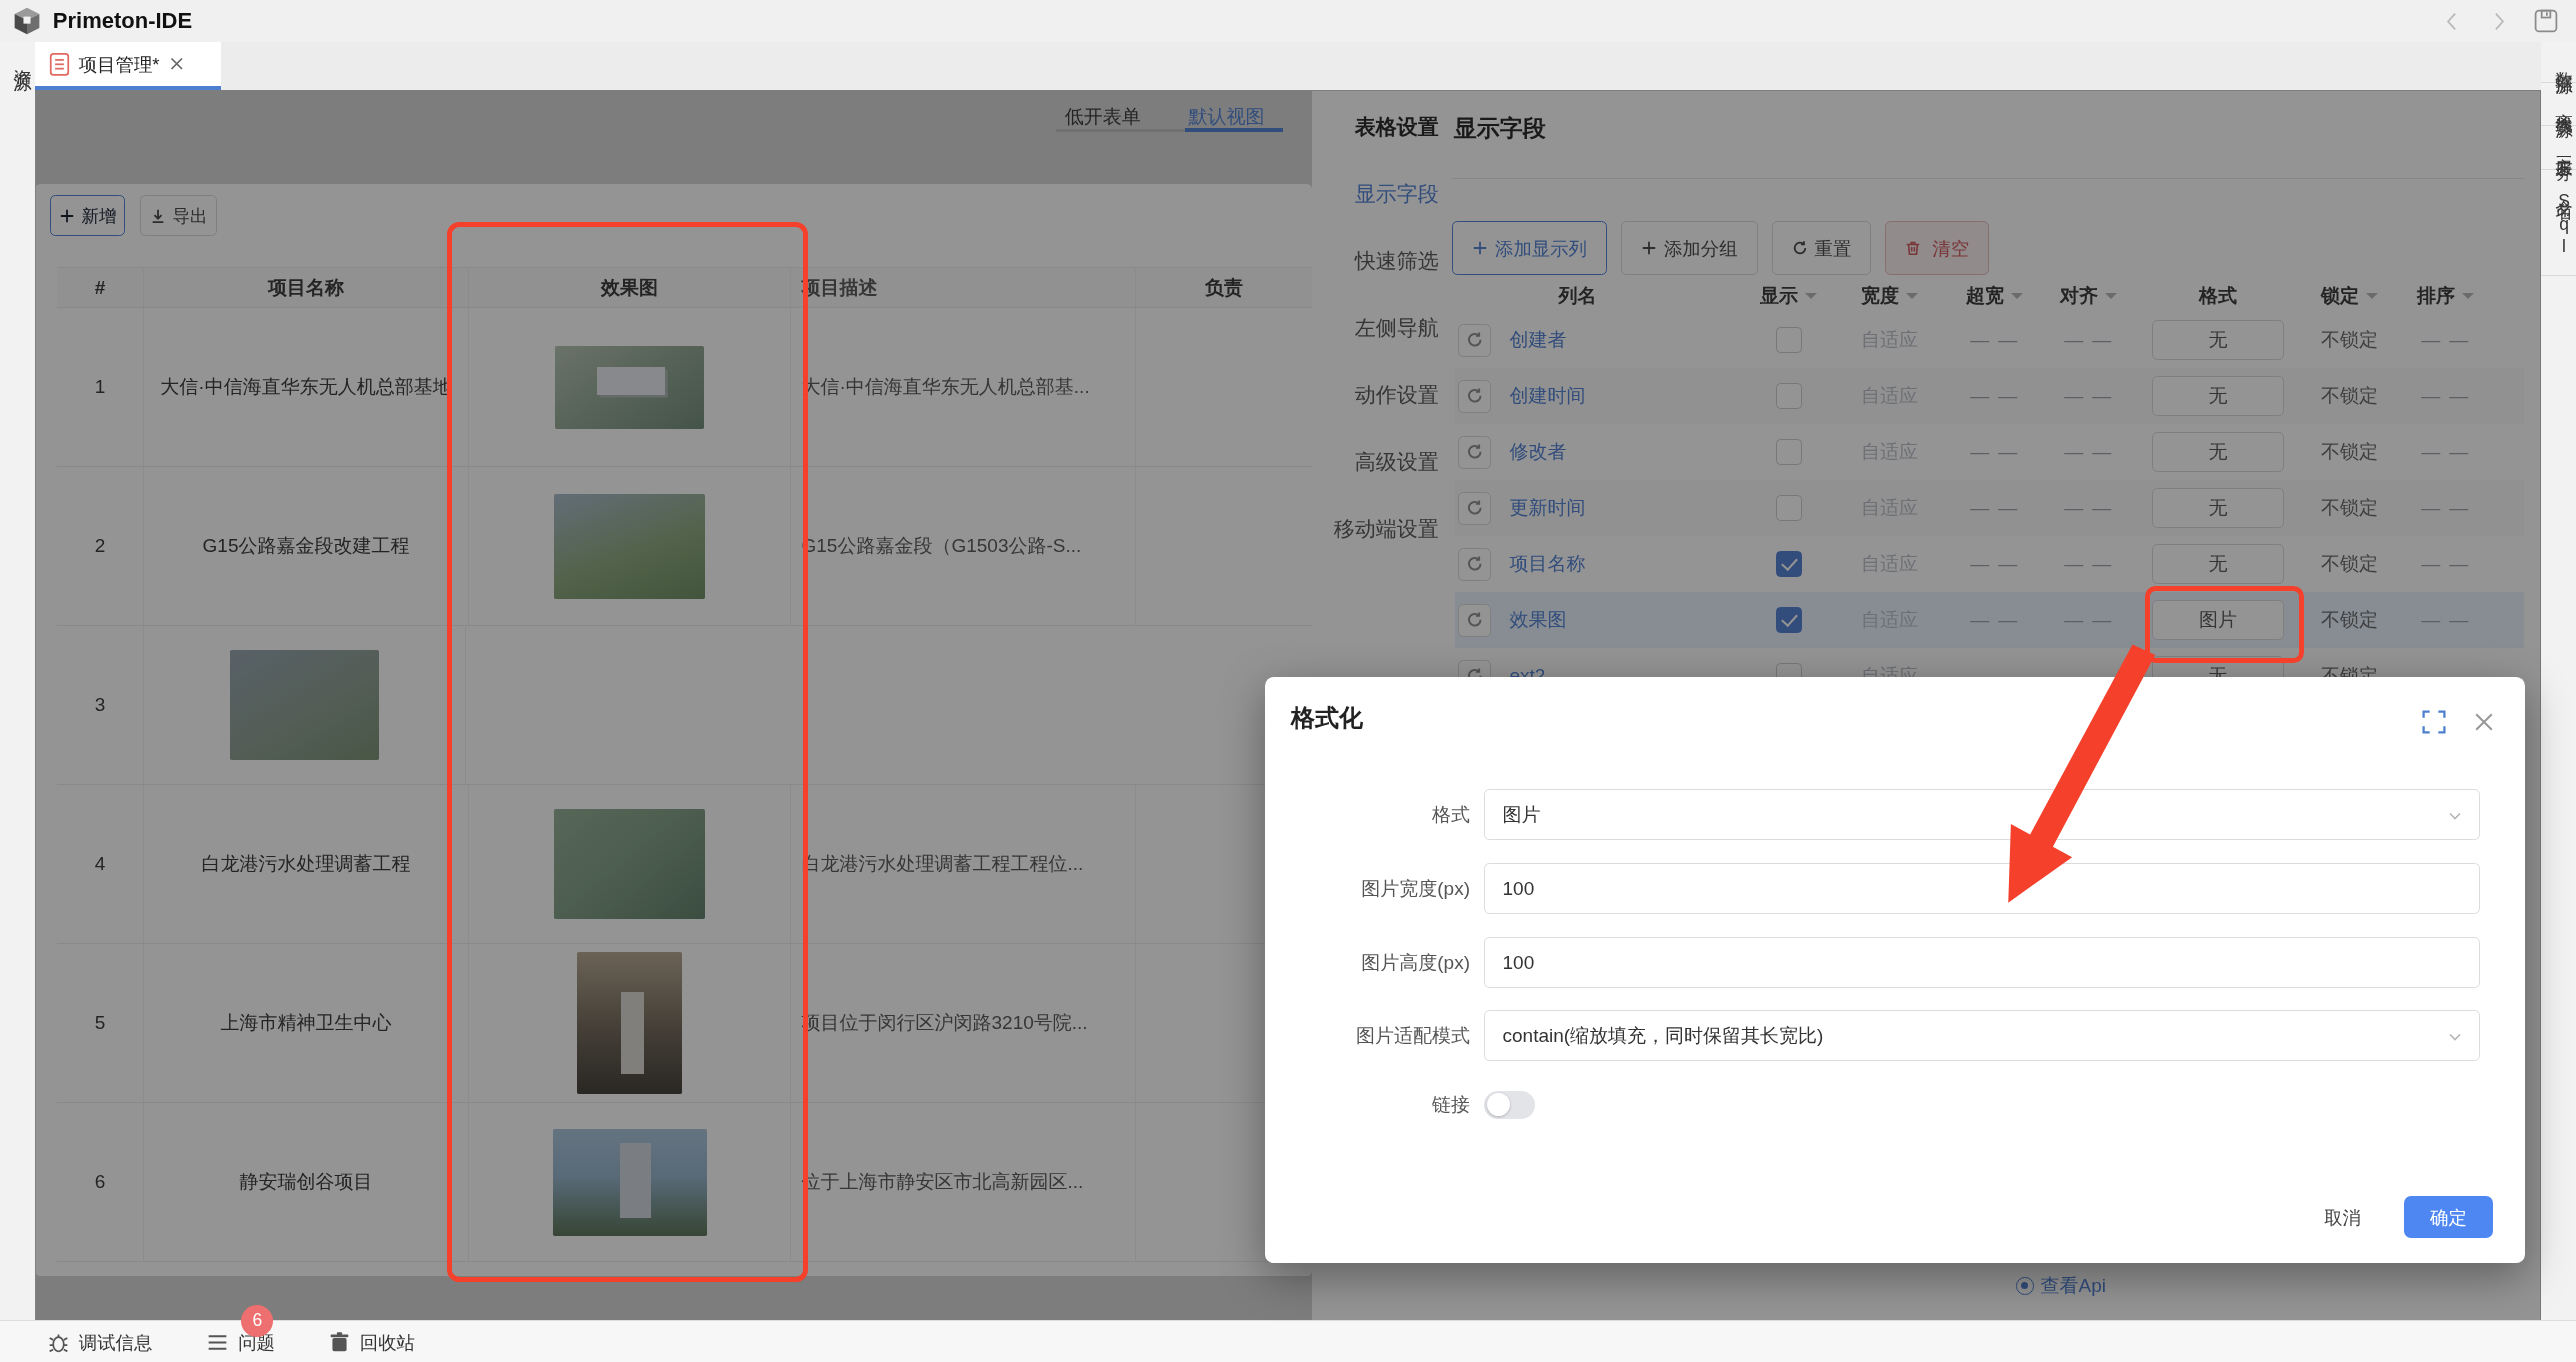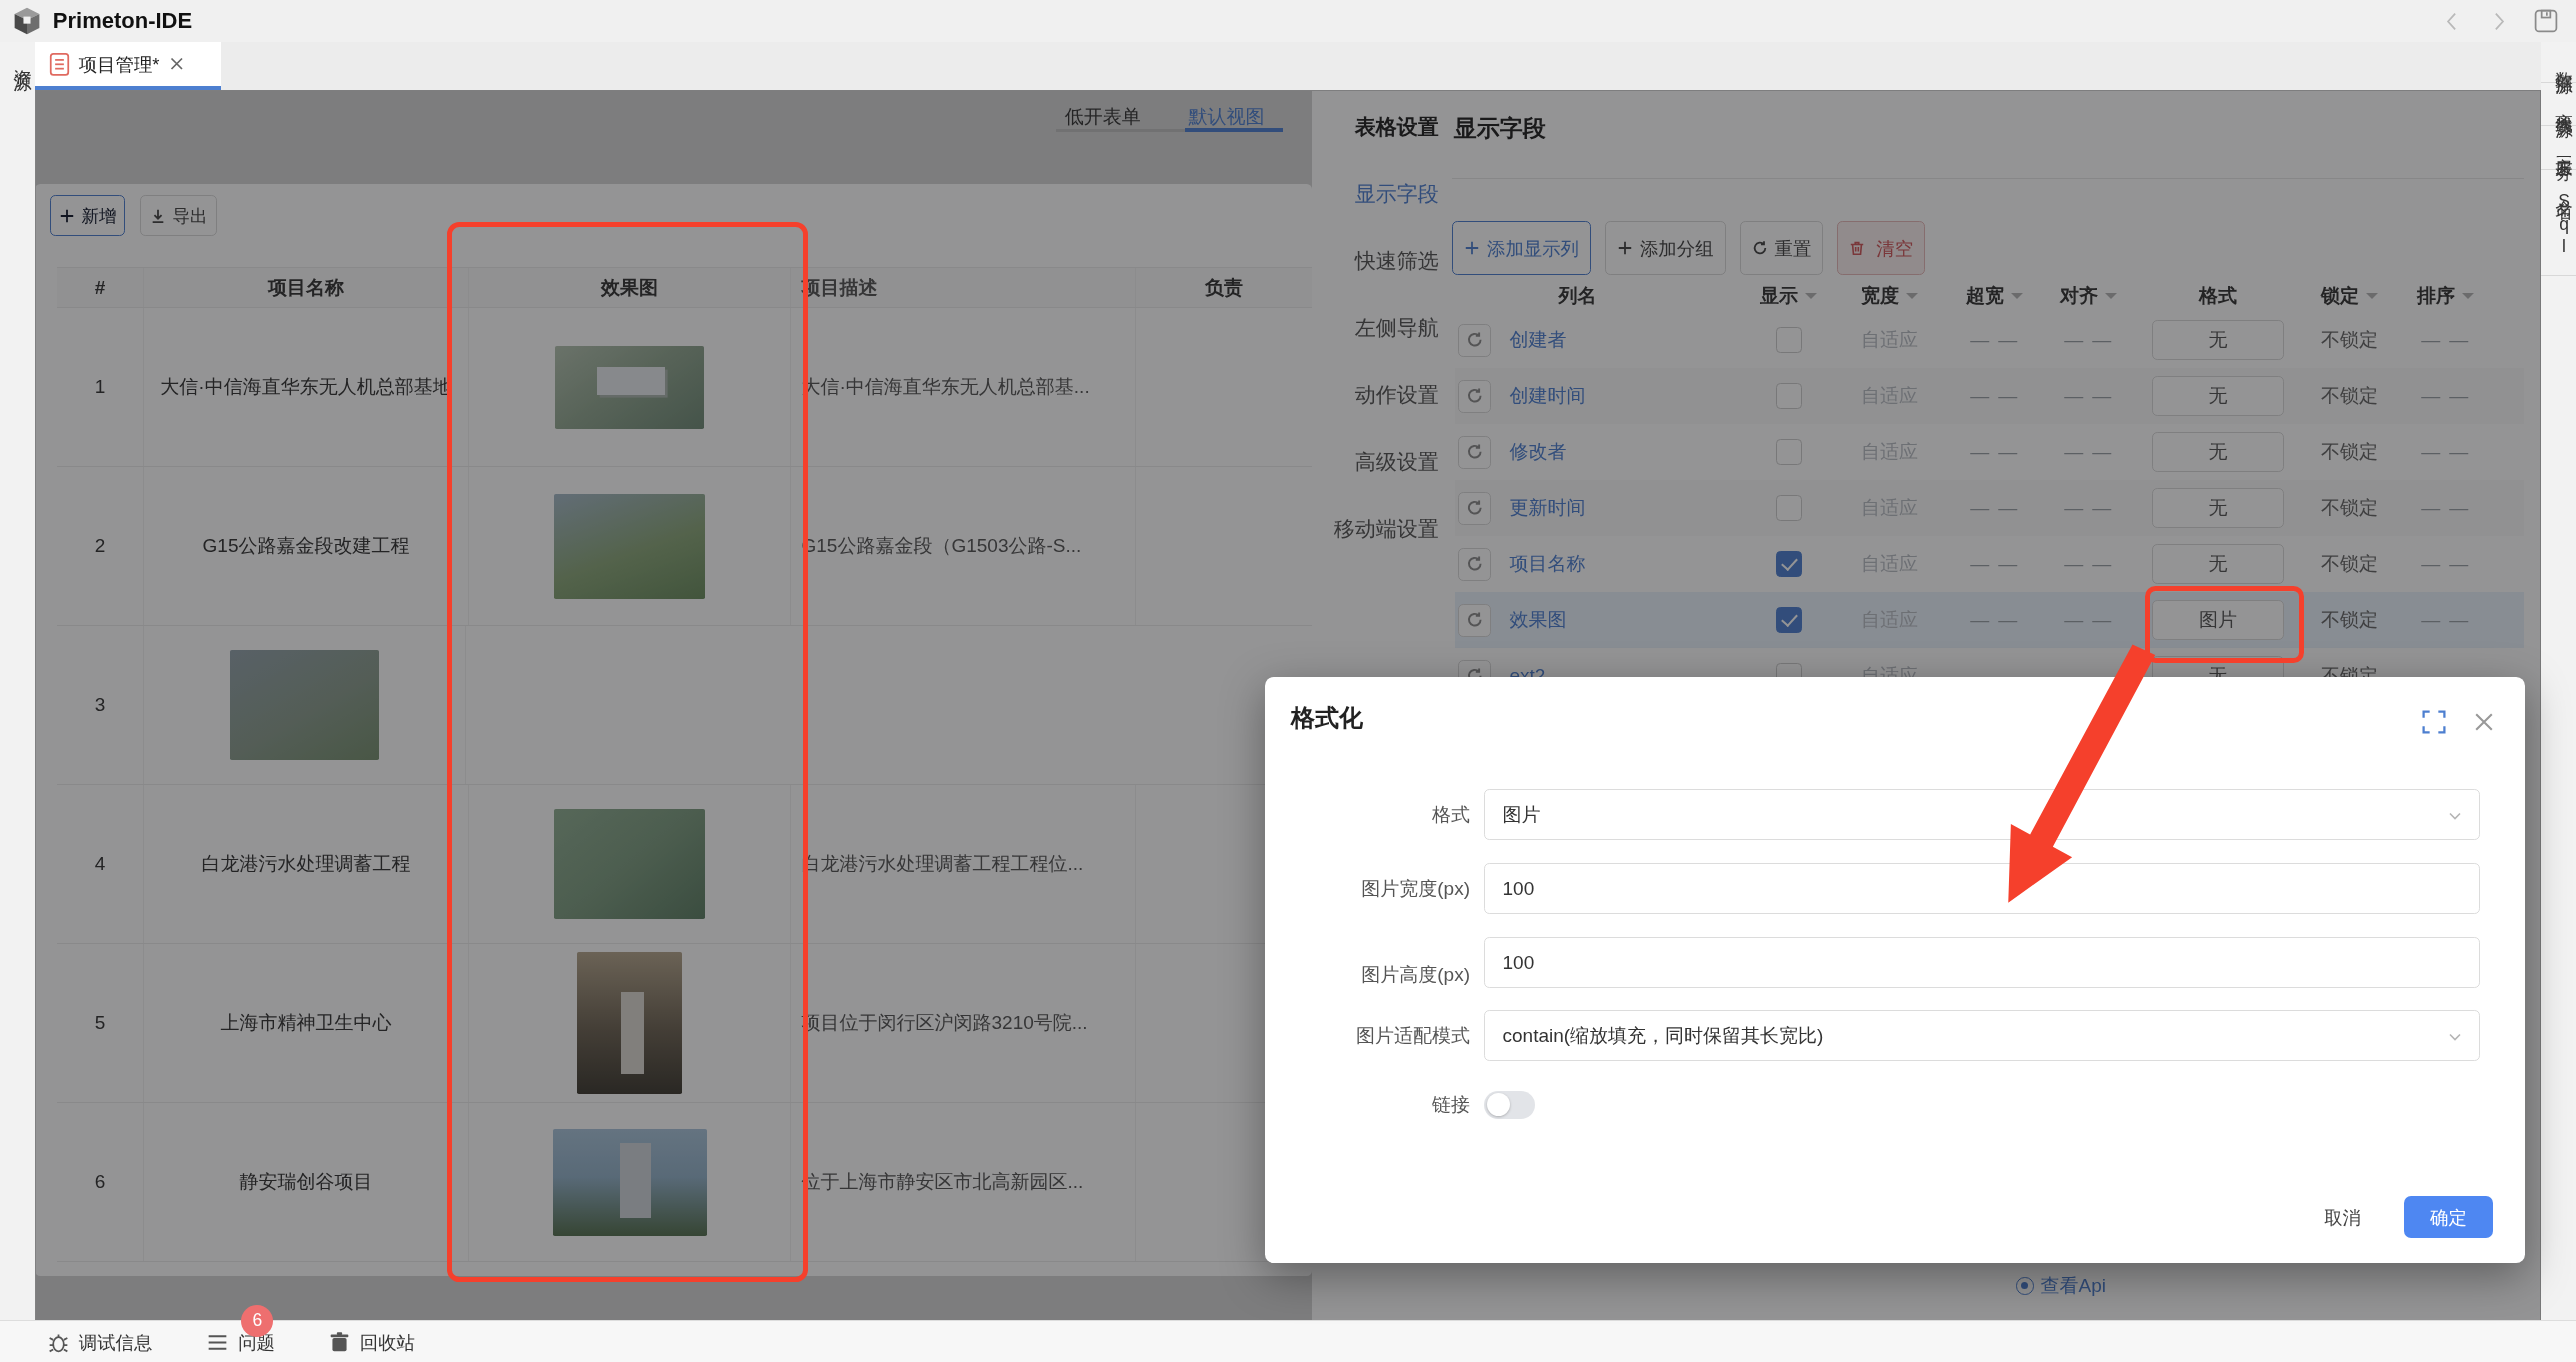--- a/index.html
+++ b/index.html
@@ -72,21 +72,21 @@
   
   .panel{position:absolute;left:1277px;top:0;width:1228px;height:1230px;background:#fff;}
   .panel-menu{position:absolute;left:0;top:0;width:132px;text-align:right;}
   .pm-title{font-size:21px;font-weight:700;color:#222;margin:23px 5.3px 0 0;}
   .pm-item{font-size:21px;color:#555;margin:39px 5.3px 0 0;cursor:pointer;white-space:nowrap;}
   .pm-item.active{color:#4d7fd0;}
   .panel-content{position:absolute;left:140px;top:0;right:16px;bottom:0;}
   .pc-title{font-size:23px;font-weight:600;color:#222;position:absolute;left:1.8px;top:23px;}
   .pc-divider{position:absolute;left:0;right:0;top:88px;height:0.9px;background:#e8e8e8;}
   .pc-buttons{position:absolute;left:0;top:131px;display:flex;gap:14px;}
-  .pbtn{height:54px;padding:0 11px;display:inline-flex;align-items:center;gap:7px;font-size:18.4px;
+  .pbtn{height:54px;padding:0 19px;display:inline-flex;align-items:center;gap:7px;font-size:18.4px;
         border:0.9px solid #d9d9d9;border-radius:5.3px;background:#fff;color:#444;cursor:pointer;}
   .pbtn.blue{border-color:#4d7fd0;color:#4d7fd0;}
   .pbtn.danger{border-color:#e5b8b8;background:#faeeee;color:#cf5659;gap:11px;}
   
   .st{position:absolute;left:2.6px;top:189px;right:0;}
   .st-header{display:flex;height:33px;align-items:center;font-size:19px;font-weight:600;color:#333;}
   .st-row{display:flex;height:56px;align-items:center;font-size:19px;}
   .st-row.zebra{background:#fafafa;}
   .st-row.hl{background:#e9f2fc;}
   .sc{flex:none;display:flex;align-items:center;justify-content:center;}
@@ -597,21 +597,21 @@
           </svg>
       </span>
     </div>
   </div>
 
   <div class="m-row" style="top:186px;">
     <div class="m-label">图片宽度(px)</div>
     <input class="m-input" type="text" value="100" style="">
   </div>
 
-  <div class="m-row" style="top:260px;align-items:flex-end;">
+  <div class="m-row" style="top:260px;">
     <div class="m-label">图片高度(px)</div>
     <input class="m-input" type="text" value="100" style="">
   </div>
 
   <div class="m-row" style="top:333px;">
     <div class="m-label">图片适配模式</div>
     <div class="m-control">
       <span>contain(缩放填充，同时保留其长宽比)</span>
       <span class="sel-chev">
         <svg viewBox="0 0 16 16" fill="none" stroke="currentColor" stroke-width="1.6">

